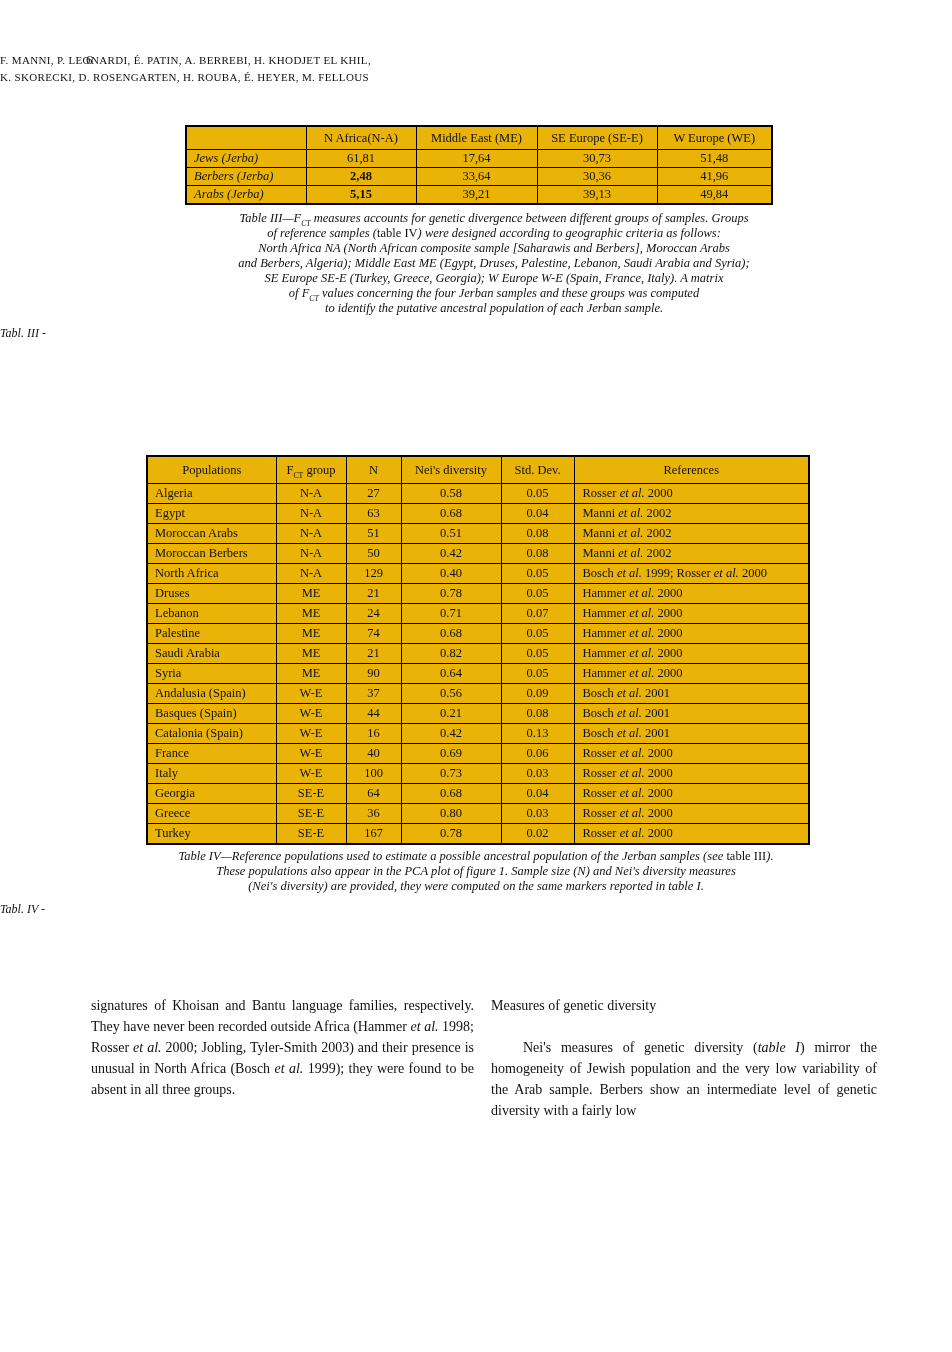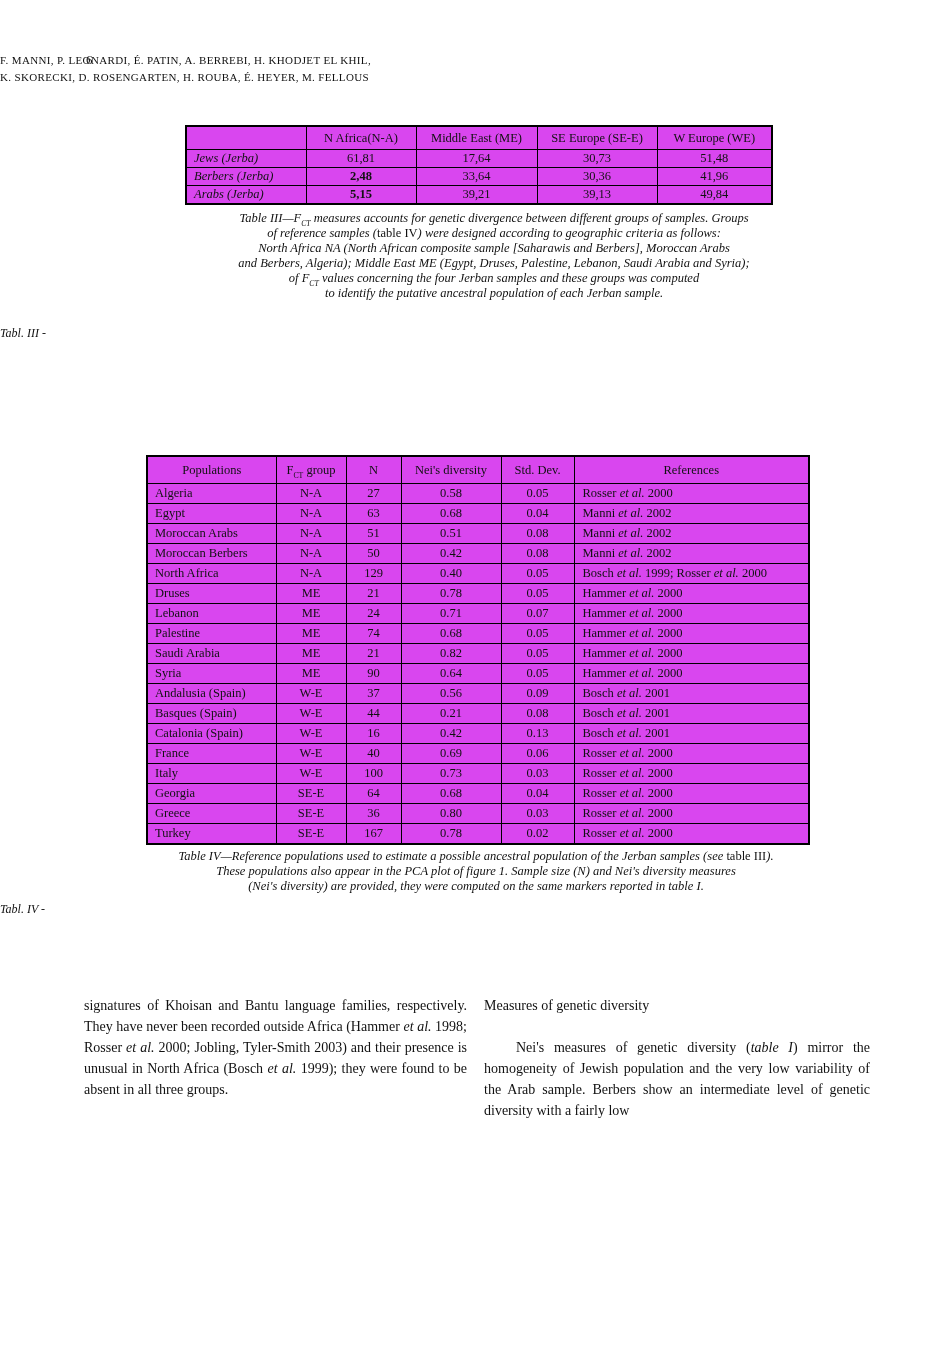--- a/index.html
+++ b/index.html
@@ -2,21 +2,21 @@
 <html><head>
 <meta charset="utf-8">
 <style>
   html,body{margin:0;padding:0;background:#ffffff;}
   body{width:952px;height:1352px;position:relative;font-family:"Liberation Serif","DejaVu Serif",serif;color:#111;}
   .page{position:absolute;left:0;top:0;width:952px;height:1352px;background:#fff;overflow:hidden;}
 
   .page-number{position:absolute;left:86px;top:52px;font-size:13px;}
   .authors{position:absolute;left:0;right:0;top:52px;text-align:left;font-size:11px;letter-spacing:0.35px;line-height:17px;}
 
-  table{border-collapse:collapse;table-layout:fixed;background:#d946ef;}
+  table{border-collapse:collapse;table-layout:fixed;background:#eab308;}
   th,td{border:1px solid #000;font-weight:normal;overflow:hidden;white-space:nowrap;}
   sub{font-size:0.62em;line-height:0;}
   .up{font-style:normal;}
 
   .t3{position:absolute;left:185px;top:125px;width:586px;font-size:12.5px;}
   .t3 th,.t3 td{height:17px;text-align:center;padding:0 3px;}
   .t3 thead th{height:22px;}
   .t3 tbody td:first-child{text-align:left;padding-left:7px;}
   .t3{border:2px solid #000;}
 
@@ -27,21 +27,21 @@
   .t4 tbody td:nth-child(6){text-align:left;padding-left:8px;}
   .t4{border:2px solid #000;padding-left:12px;}
 
   .caption{position:absolute;left:0;right:0;text-align:center;font-style:italic;font-size:12.5px;line-height:15px;}
   .caption3{top:211px;padding-left:36px;}
   .caption4{top:849px;}
   .tlabel{position:absolute;left:0;right:0;text-align:left;font-style:italic;font-size:12px;}
   .tlabel3{top:326px;}
   .tlabel4{top:902px;}
 
-  .col{position:absolute;top:995px;width:383px;text-align:justify;font-size:14px;line-height:21px;}
+  .col{position:absolute;top:995px;width:383px;text-align:justify;font-size:14px;line-height:21px;margin-left:7px;}
   .col p{margin:0;}
   .col-left{left:84px;}
   .col-right{left:484px;width:386px;}
   .col-right h3{margin:0 0 21px 0;font-size:14px;font-weight:normal;line-height:21px;}
   .col-right p{text-indent:32px;}
 </style>
 </head>
 <body>
 
 <div class="page">
@@ -93,20 +93,21 @@
           <td>49,84</td>
         </tr>
       </tbody>
     </table>
 
   <div class="caption caption3" id="caption3">
       <div>Table III—F<sub>CT</sub> measures accounts for genetic divergence between different groups of samples. Groups</div>
       <div>of reference samples (<span class="up">table IV</span>) were designed according to geographic criteria as follows:</div>
       <div>North Africa NA (North African composite sample [Saharawis and Berbers], Moroccan Arabs</div>
       <div>and Berbers, Algeria); Middle East ME (Egypt, Druses, Palestine, Lebanon, Saudi Arabia and Syria);</div>
+      <div>SE Europe SE-E (Turkey, Greece, Georgia); W Europe W-E (Spain, France, Italy). A matrix</div>
       <div>of F<sub>CT</sub> values concerning the four Jerban samples and these groups was computed</div>
       <div>to identify the putative ancestral population of each Jerban sample.</div>
     </div>
   <div class="tlabel tlabel3">Tabl. III -</div>
 
   <table class="t4" id="table4">
     <colgroup>
       <col style="width:129px">
         <col style="width:70px">
         <col style="width:55px">

